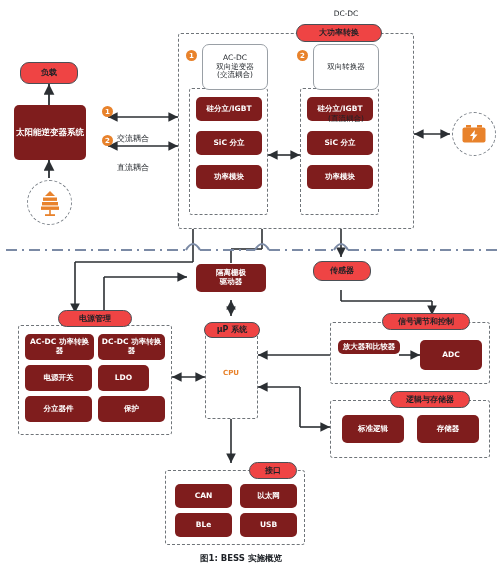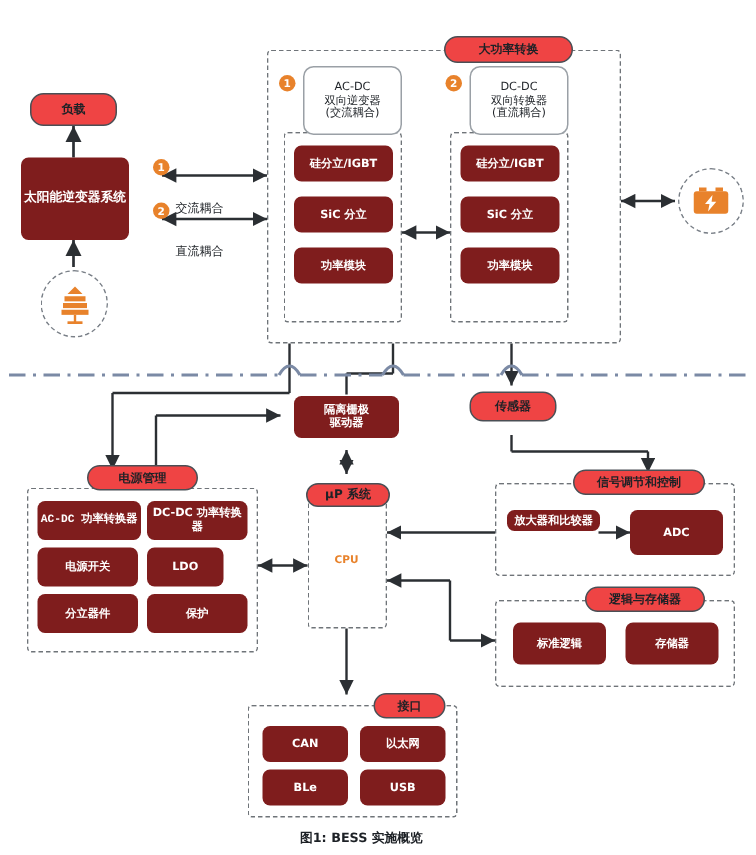--- a/index.html
+++ b/index.html
@@ -244,21 +244,21 @@
 <div class="node orange" style="left:196px; top:131px; width:66px; height:24px;">
   <span>SiC 分立</span>
 </div>
 <div class="node orange" style="left:196px; top:165px; width:66px; height:24px;">
   <span>功率模块</span>
 </div>
 
 <div class="badge" style="left:297px; top:50px;">
   <span>2</span>
 </div>
-<div class="node wbox" style="left:313px; top:44px; width:66px; height:46px;">
+<div class="node wbox" style="left:313px; top:44px; width:66px; height:46px;gap:44px;">
   <span>DC-DC</span>
   <span>双向转换器</span>
   <span>(直流耦合)</span>
 </div>
 <div class="node orange" style="left:307px; top:97px; width:66px; height:24px;">
   <span>硅分立/IGBT</span>
 </div>
 <div class="node orange" style="left:307px; top:131px; width:66px; height:24px;">
   <span>SiC 分立</span>
 </div>
@@ -276,21 +276,21 @@
 </div>
 
 <div class="node orange" style="left:196px; top:264px; width:70px; height:28px; flex-direction:column;">
   <span>隔离栅极</span>
   <span>驱动器</span>
 </div>
 
 <div class="node pill" style="left:58px; top:310px; width:74px; height:17px;">
   <span>电源管理</span>
 </div>
-<div class="node orange" style="left:25px; top:334px; width:69px; height:26px;font-family:Liberation Mono, monospace;">
+<div class="node orange" style="left:25px; top:334px; width:69px; height:26px;">
   <span>AC-DC 功率转换器</span>
 </div>
 <div class="node orange" style="left:98px; top:334px; width:67px; height:26px;">
   <span>DC-DC 功率转换器</span>
 </div>
 <div class="node orange" style="left:25px; top:365px; width:67px; height:26px;">
   <span>电源开关</span>
 </div>
 <div class="node orange" style="left:98px; top:365px; width:51px; height:26px;">
   <span>LDO</span>

